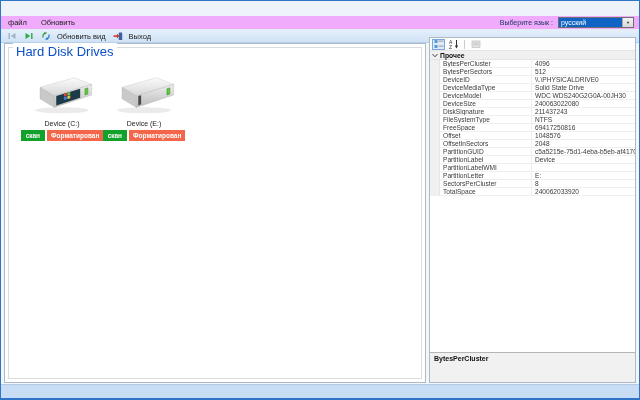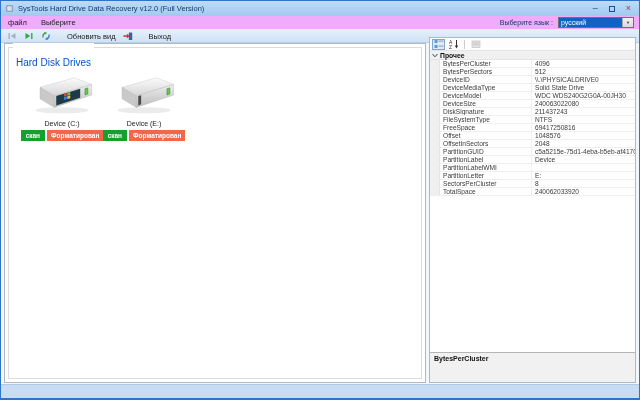--- a/index.html
+++ b/index.html
@@ -25,30 +25,30 @@
   .lang-label{ font-size:7px; color:#17325e; }
   .combo{ display:flex; align-items:stretch; width:76px; height:11px; border:1px solid #707070; background:#fff; }
   .combo-value{ flex:1; background:#0e63c4; color:#fff; font-size:7px; line-height:9px; padding:0 2px; overflow:hidden; }
   .combo-btn{ width:11px; background:linear-gradient(#f2f2f2,#d9d9d9); border-left:1px solid #aaa;
     display:flex; align-items:center; justify-content:center; font-size:4px; color:#333; }
 
   
   .toolbar{ position:absolute; left:0; top:29px; right:0; height:13px;
     background:linear-gradient(#e4effb,#cfe2f5); border-bottom:1px solid #b7cfe8;
     display:flex; align-items:center; gap:3px; padding:0 4px; font-size:7.5px; color:#1b1b1b; }
-  .tb-btn{ display:flex; align-items:center; gap:16px; padding:0 2px; height:12px; }
+  .tb-btn{ display:flex; align-items:center; gap:6px; padding:0 2px; height:12px; }
   .tb-icon{ width:10px; height:10px; flex:0 0 auto; }
 
   
   .main{ position:absolute; left:0; top:42px; right:0; bottom:14px; background:#f2f7fc; }
   .left-panel{ position:absolute; left:3px; top:0; width:422px; bottom:1px;
     background:#fff; border:1px solid #aeb9c8; }
   .groupbox{ position:absolute; left:3px; right:3px; top:3px; bottom:3px; border:1px solid #dcdcdc; }
-  .group-title{ position:absolute; left:4px; top:-5px; background:#fff; padding:14px 3px;
-    font-size:10px; color:#0b50c8; white-space:nowrap; }
+  .group-title{ position:absolute; left:4px; top:-5px; background:#fff; padding:1px 3px;
+    font-size:13px; color:#0b50c8; white-space:nowrap; }
   .drive-block{ position:absolute; top:24px; width:82px; text-align:center; }
   .drive-c{ left:12px; } .drive-e{ left:94px; }
   .drive-icon{ width:68px; height:44px; }
   .drive-name{ font-size:7px; color:#222; line-height:8px; }
   .drive-buttons{ display:flex; justify-content:center; gap:2px; margin-top:2px; }
   .btn-scan{ background:#12a12b; color:#fff; font-size:6.5px; font-weight:bold;
     padding:2px 5px; line-height:7px; border:none; }
   .btn-format{ background:#f4664a; color:#fff; font-size:6.5px; font-weight:bold;
     padding:2px 4px; line-height:7px; border:none; }
 
@@ -75,36 +75,24 @@
 
   
   .statusbar{ position:absolute; left:0; right:0; bottom:0; height:14px;
     background:#c7ddf6; border-top:1px solid #b3c9e2; }
 </style>
 </head>
 <body>
 
 <div class="window">
 
-  <div class="titlebar">
-    <svg class="app-icon" viewBox="0 0 10 10">
-      <rect x="1" y="1" width="8" height="8" rx="1.5" fill="#8fa6bd"></rect>
-      <rect x="2.5" y="2.5" width="5" height="5" rx="1" fill="#d7e4f0"></rect>
-    </svg>
-    <span class="title">SysTools Hard Drive Data Recovery v12.0 (Full Version)</span>
-    <div class="win-controls">
-      <span class="win-btn">–</span>
-      <span class="win-btn max"></span>
-      <span class="win-btn close">×</span>
-    </div>
-  </div>
 
   <div class="menubar">
     <span class="menu-item">файл</span>
-    <span class="menu-item">Выберите</span>
+    <span class="menu-item">Обновить</span>
     <div class="lang">
       <span class="lang-label">Выберите язык :</span>
       <div class="combo">
         <span class="combo-value">русский</span>
         <span class="combo-btn">▼</span>
       </div>
     </div>
   </div>
 
   <div class="toolbar">

